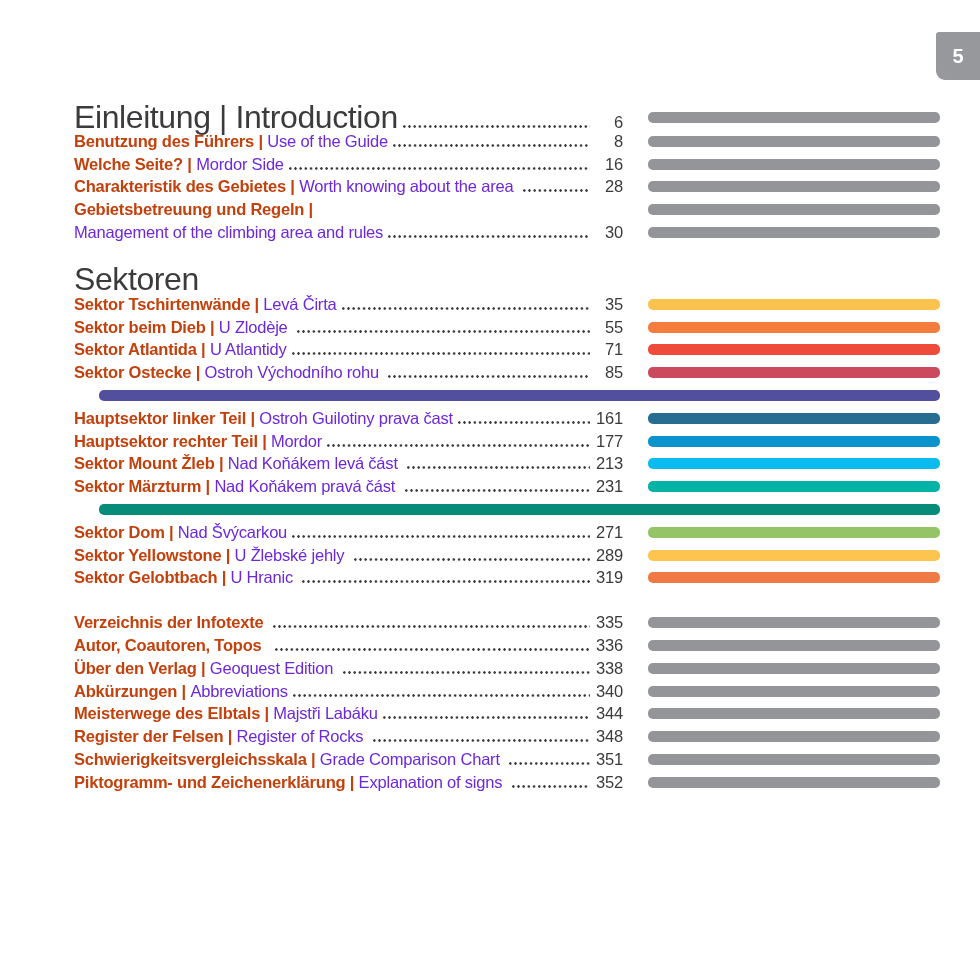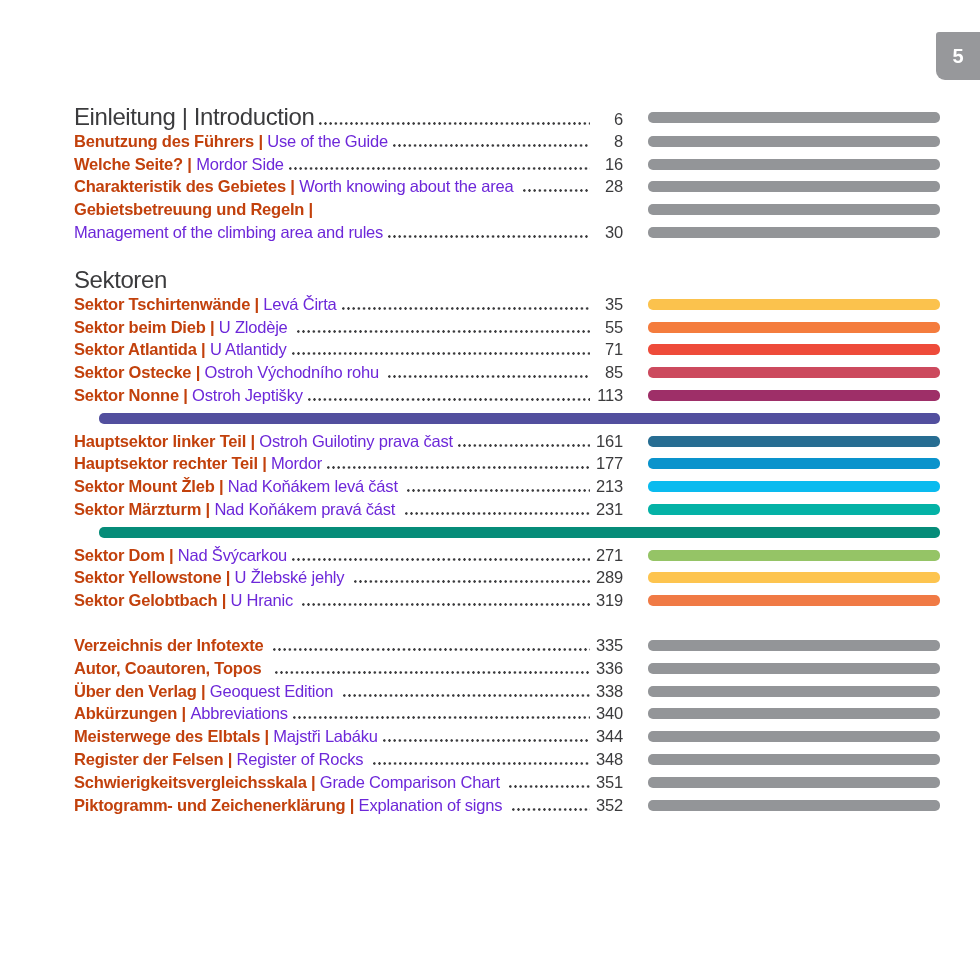--- a/index.html
+++ b/index.html
@@ -6,21 +6,21 @@
   .page{position:relative;width:980px;height:980px;background:#ffffff;overflow:hidden;
         font-family:"Liberation Sans",sans-serif;}
   .corner{position:absolute;top:32px;right:0;width:44px;height:48px;
           border-radius:3px 0 0 9px;display:flex;align-items:center;justify-content:center;
           color:#ffffff;font-size:20px;font-weight:700;}
   .content{position:absolute;left:74px;top:104px;width:866px;}
   .row{display:flex;align-items:center;height:22.8px;}
   .hrow{height:26px;}
   .line{width:549px;display:flex;align-items:baseline;white-space:pre;
         font-size:16.5px;letter-spacing:-0.2px;overflow:hidden;}
-  .hd{font-size:24px;letter-spacing:-0.4px;font-weight:400;color:#3B3B3D;}
+  .hd{font-size:32px;letter-spacing:-0.4px;font-weight:400;color:#3B3B3D;}
   .de{font-weight:700;color:#c2410c;}
   .cz{font-weight:400;color:#6d28d9;}
   .dots{flex:1 1 auto;height:3px;margin:0 5px 0 5px;min-width:8px;
         background-image:radial-gradient(circle at 1.3px 1.5px,#3B3B3D 1.15px,transparent 1.4px);
         background-size:5.2px 3px;background-repeat:repeat-x;}
   .num{min-width:28px;text-align:right;font-size:16.5px;font-weight:400;color:#3B3B3D;}
   .bar{flex:1 1 auto;height:11px;border-radius:5px;margin-left:25px;}
   .sec2{margin-top:23px;}
   .sec3{margin-top:22px;}
 </style>
@@ -74,24 +74,20 @@
         <div class="line"><span class="de">Sektor beim Dieb | </span><span class="cz">U Zlodèje </span><span class="dots"></span><span class="num">55</span></div>
         <span class="bar" style="background: rgb(244, 124, 61);"></span>
       </div>
       <div class="row">
         <div class="line"><span class="de">Sektor Atlantida | </span><span class="cz">U Atlantidy</span><span class="dots"></span><span class="num">71</span></div>
         <span class="bar" style="background: rgb(238, 75, 58);"></span>
       </div>
       <div class="row">
         <div class="line"><span class="de">Sektor Ostecke | </span><span class="cz">Ostroh Východního rohu </span><span class="dots"></span><span class="num">85</span></div>
         <span class="bar" style="background: rgb(204, 74, 94);"></span>
-      </div>
-      <div class="row">
-        <div class="line"><span class="de">Sektor Nonne | </span><span class="cz">Ostroh Jeptišky</span><span class="dots"></span><span class="num">113</span></div>
-        <span class="bar" style="background: rgb(158, 47, 104);"></span>
       </div>
       <div class="row">
         <span class="bar" style="background: rgb(82, 79, 158);"></span>
       </div>
       <div class="row">
         <div class="line"><span class="de">Hauptsektor linker Teil | </span><span class="cz">Ostroh Guilotiny prava čast</span><span class="dots"></span><span class="num">161</span></div>
         <span class="bar" style="background: rgb(39, 109, 146);"></span>
       </div>
       <div class="row">
         <div class="line"><span class="de">Hauptsektor rechter Teil | </span><span class="cz">Mordor</span><span class="dots"></span><span class="num">177</span></div>

